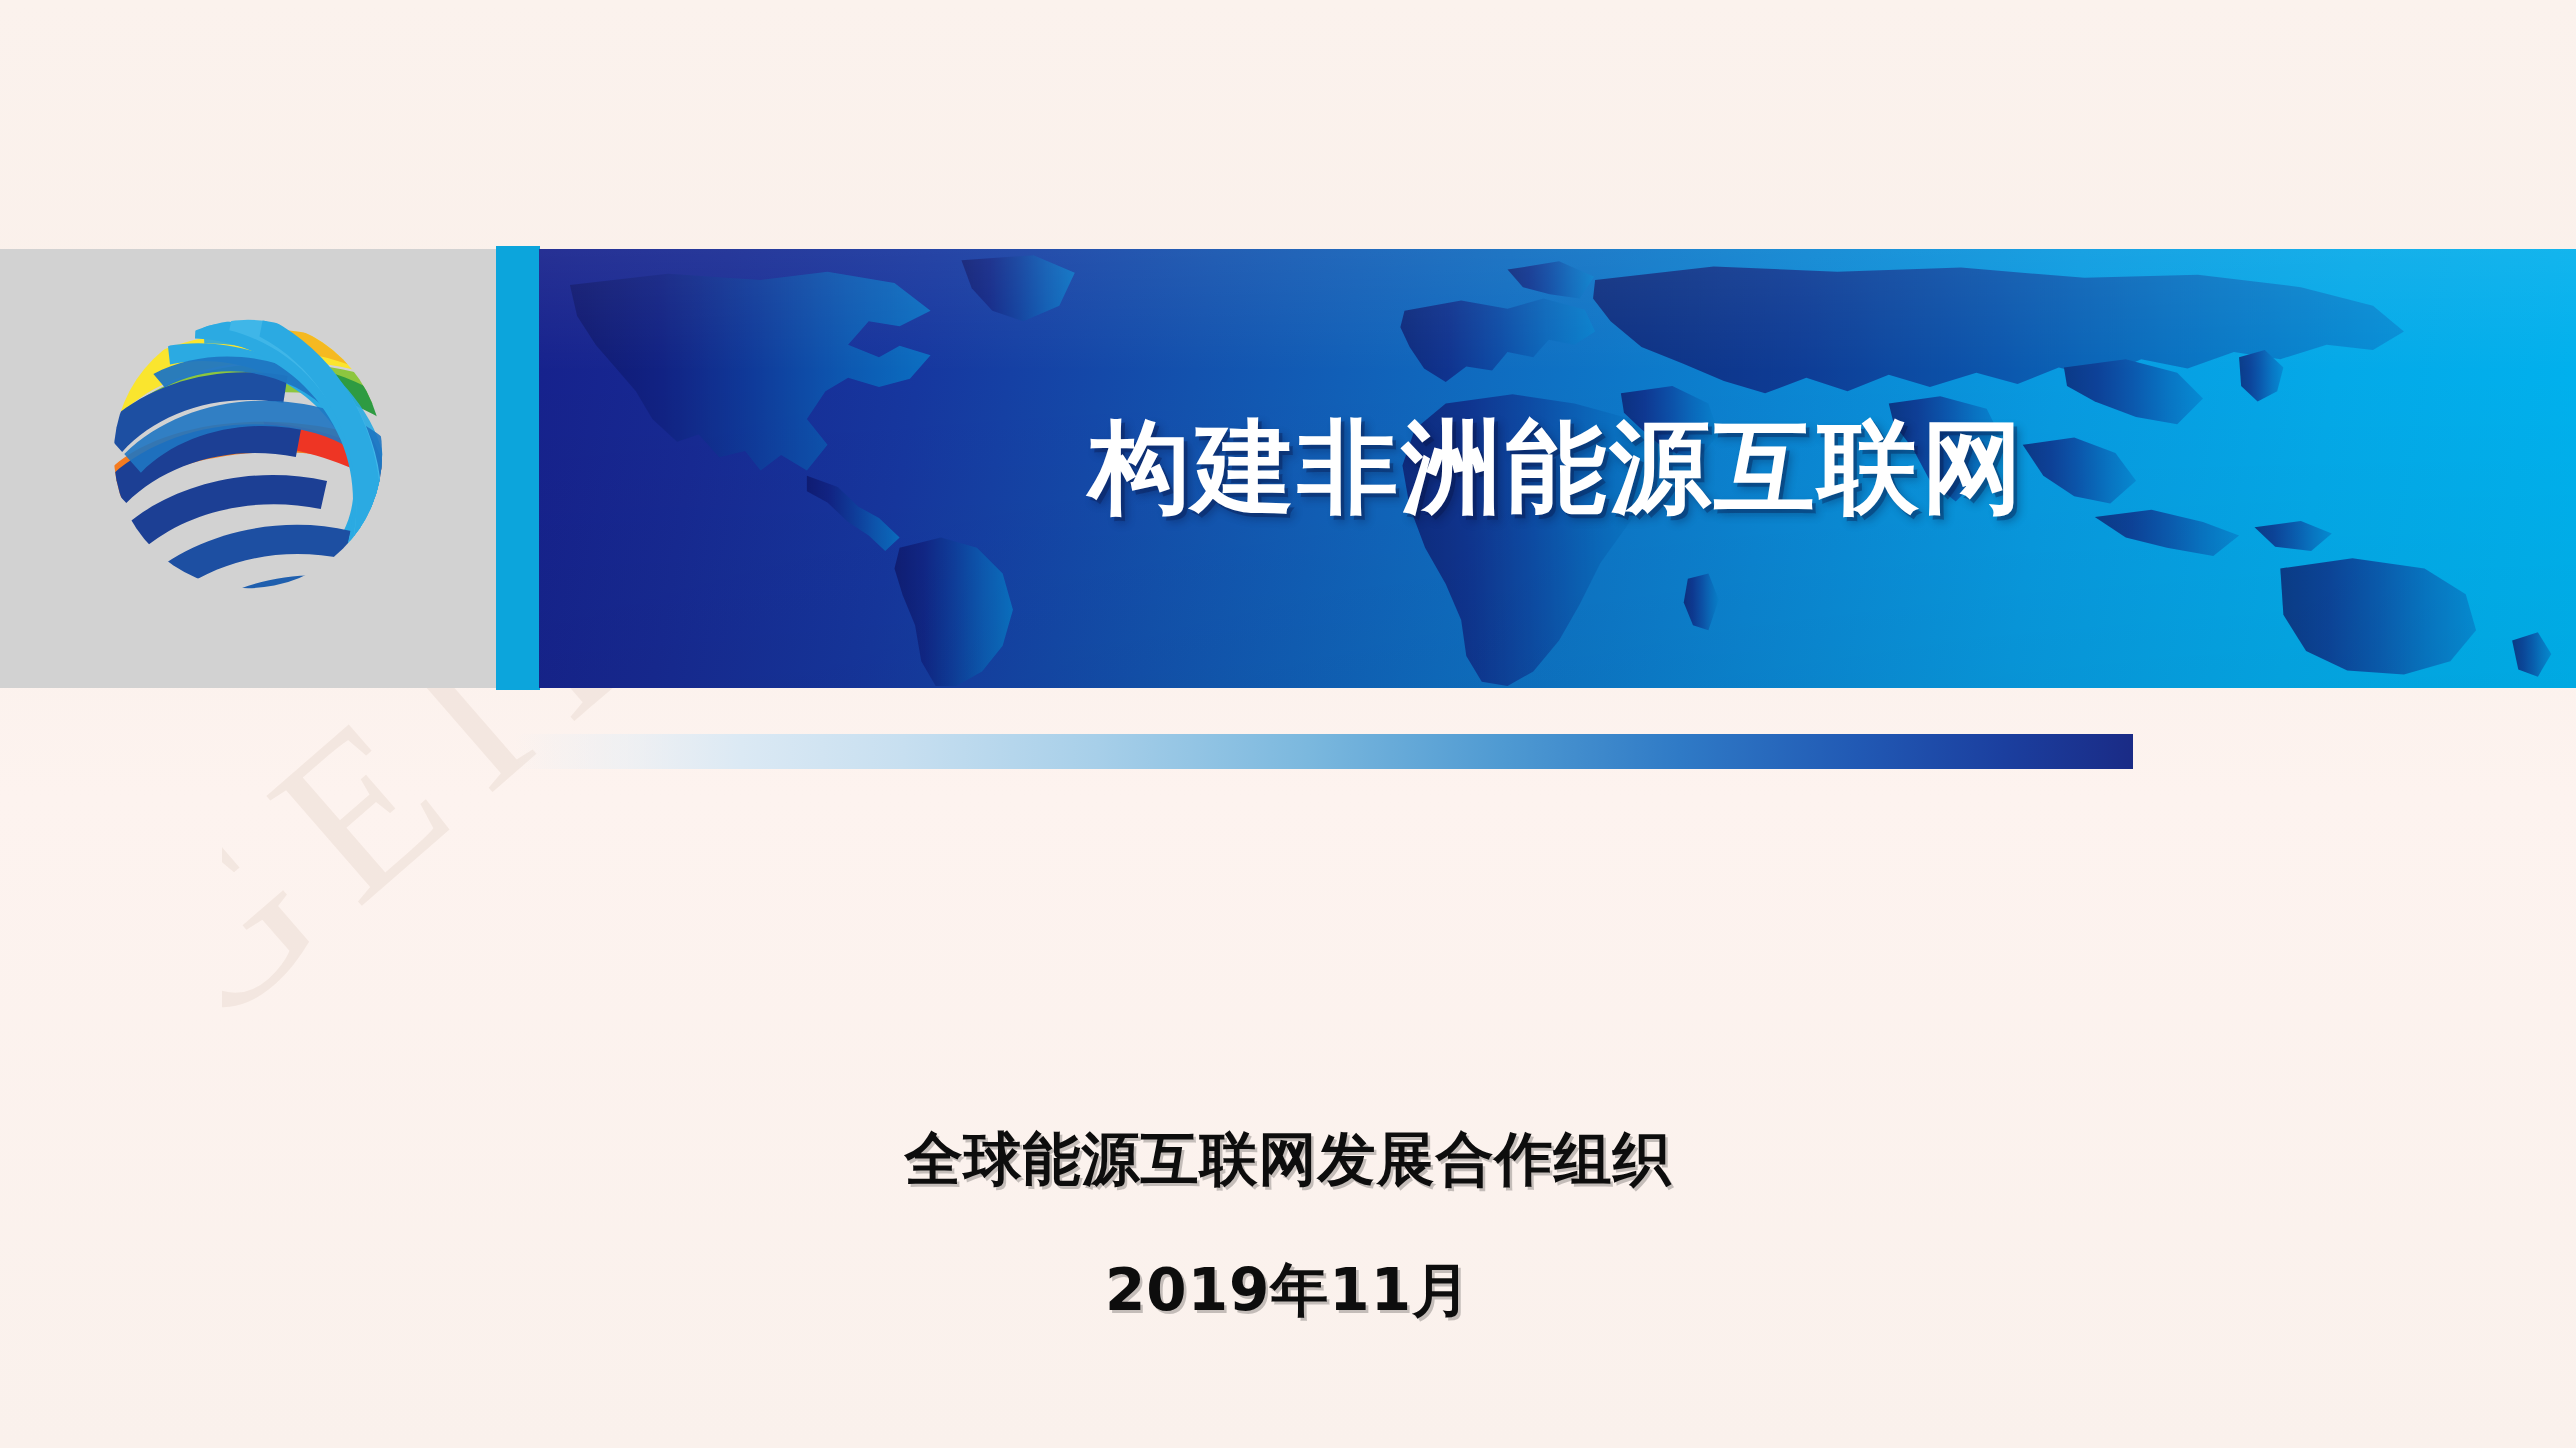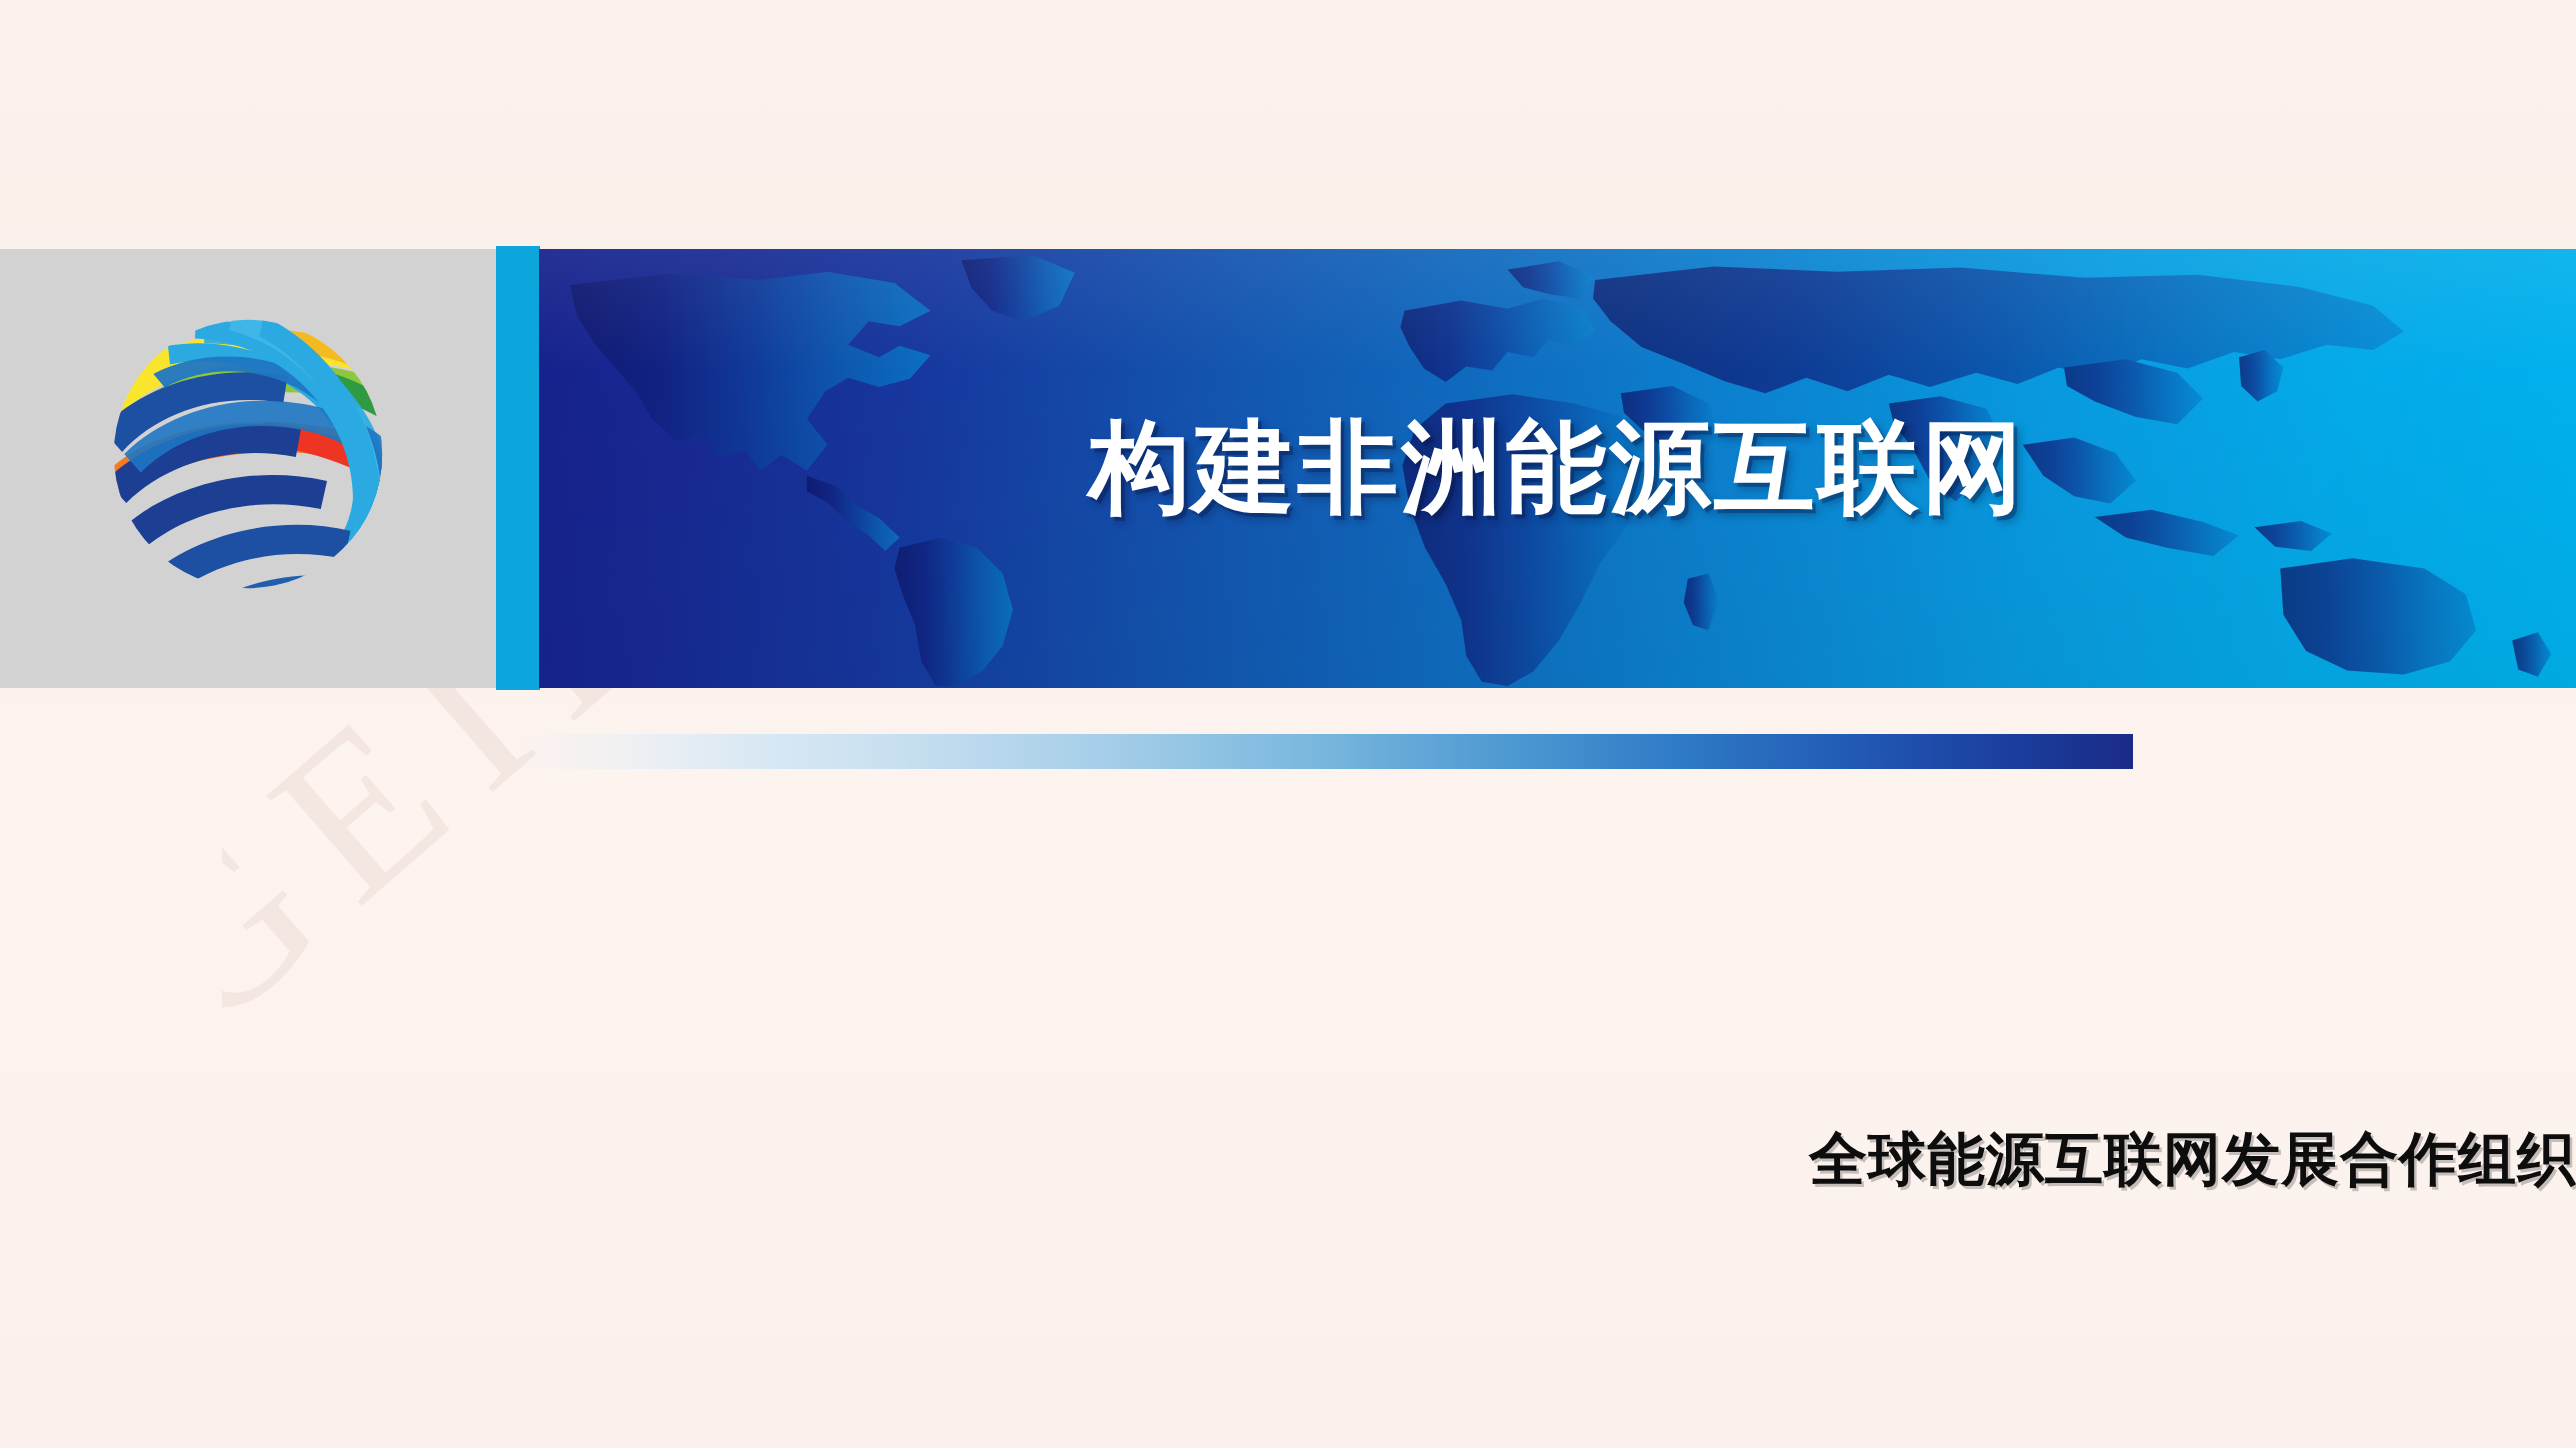--- a/index.html
+++ b/index.html
@@ -174,21 +174,21 @@
       #1b3f9f 92%,
       #1a2b86 100%);
   }
 
   
   .footer {
     position: absolute;
     left: 0;
     top: 1123px;
     width: 2576px;
-    text-align: right;
+    text-align: center;
   }
   .footer-org {
     font-family: "DejaVu Sans", "Liberation Sans", sans-serif;
     font-weight: bold;
     font-size: 58px;
     line-height: 1.25;
     color: #0d0d0d;
     letter-spacing: 1px;
     text-shadow: 2.6px 2.6px 0 rgba(0,0,0,0.22);
   }
@@ -335,16 +335,17 @@
         <path d="M330,34 C450,92 530,206 550,336 C564,428 548,518 512,594
                  L472,572 C502,502 516,420 504,342 C486,226 424,128 322,74 Z" fill="#2baae2"></path>
       </g>
     </svg>
   </div>
 
   <div class="gradient-rule"></div>
 
   <div class="footer">
     <div class="footer-org">全球能源互联网发展合作组织</div>
+    <div class="footer-date">2019年11月</div>
   </div>
 
 </div>
 
 
 </body></html>

